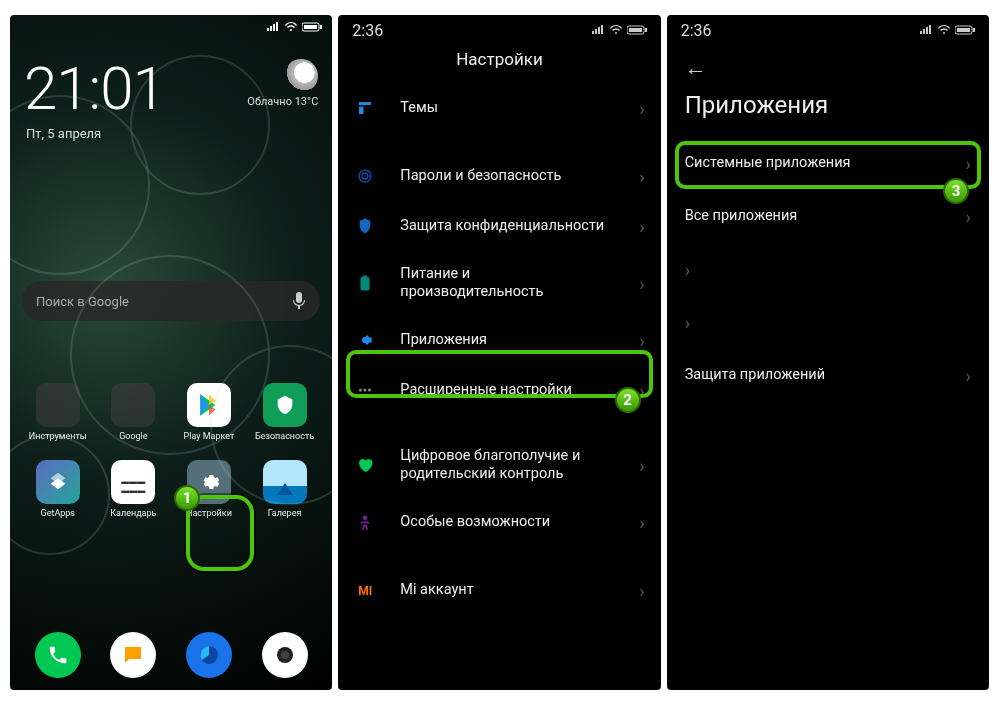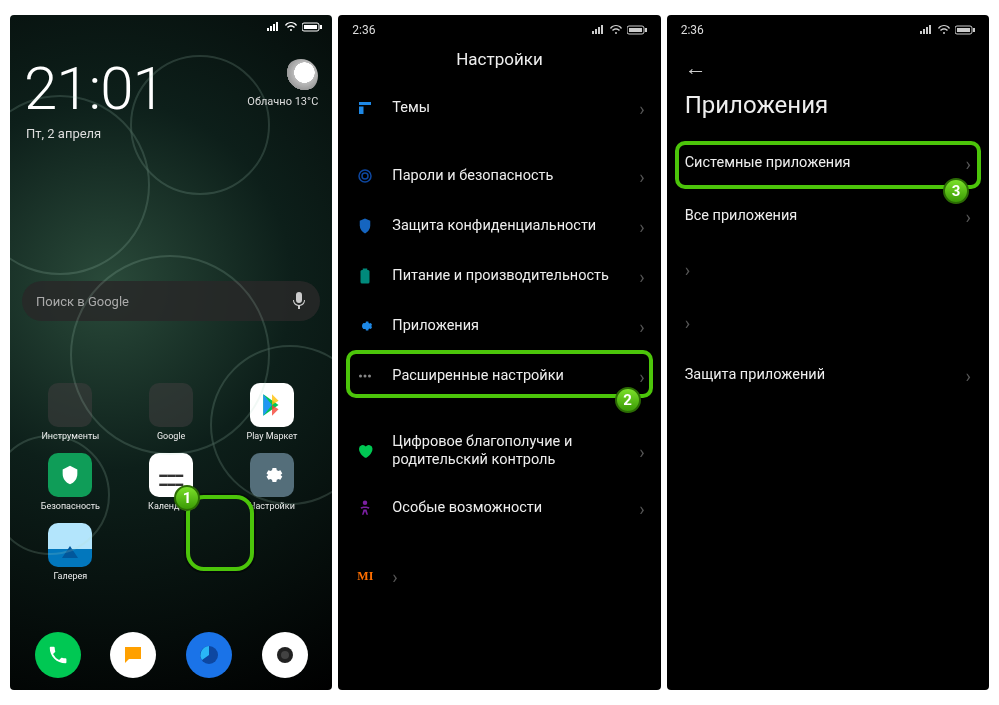--- a/index.html
+++ b/index.html
@@ -12,37 +12,37 @@
   .bubbles { position:absolute; inset:0; opacity:.35; }
   .bub { position:absolute; border:2px solid rgba(180,220,200,.5); border-radius:50%; }
   .statusbar1 { display:flex; justify-content:space-between; align-items:center; padding:4px 10px 0; font-size:12px; height:20px; }
   .sig { display:flex; gap:4px; align-items:center; }
   .clock1 { font-size:60px; font-weight:300; padding:18px 14px 0; letter-spacing:-1px; }
   .date1 { font-size:13px; padding:2px 16px 0; color:#ddd; }
   .weather { position:absolute; top:44px; right:14px; text-align:left; font-size:11px; color:#ddd; }
   .wicon { width:34px; height:34px; background:radial-gradient(circle at 60% 40%, #fff 0%, #fff 35%, #bbb 36%, #999 60%, transparent 61%); border-radius:50%; margin-bottom:2px; margin-left:auto; }
   .search { margin:140px 12px 0; height:40px; background:rgba(40,40,40,.85); border-radius:20px; display:flex; align-items:center; padding:0 14px; font-size:13px; color:#aaa; }
   .mic { margin-left:auto; color:#ccc; font-size:16px; }
-  .appgrid { display:grid; grid-template-columns:repeat(3,1fr); gap:12px 4px; padding:62px 12px 0; }
+  .appgrid { display:grid; grid-template-columns:repeat(4,1fr); gap:19px 4px; padding:62px 12px 0; }
   .app { display:flex; flex-direction:column; align-items:center; gap:4px; }
   .aicon { width:44px; height:44px; border-radius:10px; display:flex; align-items:center; justify-content:center; font-size:20px; }
   .alabel { font-size:9px; color:#eee; text-align:center; }
   .folder { background:rgba(60,60,60,.6); display:grid; grid-template-columns:1fr 1fr 1fr; grid-template-rows:1fr 1fr 1fr; gap:2px; padding:5px; }
   .folder div { border-radius:2px; }
   .dock { position:absolute; bottom:12px; left:0; right:0; display:flex; justify-content:space-around; padding:0 10px; }
   .dicon { width:46px; height:46px; border-radius:23px; display:flex; align-items:center; justify-content:center; font-size:22px; }
   .hl1 { position:absolute; border:4px solid #4cc50a; border-radius:18px; left:176px; top:480px; width:68px; height:76px; box-shadow:0 0 0 2px rgba(0,0,0,.4); }
   .badge { position:absolute; width:26px; height:26px; border-radius:50%; background:linear-gradient(180deg,#7be02a,#3a9a05); color:#fff; font-weight:700; font-size:15px; display:flex; align-items:center; justify-content:center; border:2px solid #2b6b04; }
   .b1 { left:164px; top:470px; }
 
   
-  .statusbar2 { display:flex; justify-content:space-between; align-items:center; padding:6px 14px 0; font-size:12px; height:24px; color:#ddd; }
+  .statusbar2 { display:flex; justify-content:space-between; align-items:center; padding:6px 14px 0; font-size:16px; height:24px; color:#ddd; }
   .hdr2 { text-align:center; font-size:17px; padding:10px 0 14px; color:#eee; }
-  .row { display:flex; align-items:center; padding:14px 16px; gap:16px; position:relative; }
-  .ricon { width:22px; height:22px; flex-shrink:0; display:flex; align-items:center; justify-content:center; font-size:15px;font-family:Liberation Serif, serif; }
+  .row { display:flex; align-items:center; padding:14px 16px; gap:24px; position:relative; }
+  .ricon { width:22px; height:22px; flex-shrink:0; display:flex; align-items:center; justify-content:center; font-size:15px; }
   .rtxt { font-size:14.5px; color:#eee; line-height:1.25; flex:1; }
   .chev { color:#555; font-size:18px; }
   .spacer { height:18px; }
   .hl2 { position:absolute; border:4px solid #4cc50a; border-radius:10px; left:8px; right:8px; height:48px; }
   .p2 .hl2 { top:335px; }
   .b2 { right:20px; top:372px; }
   .back { padding:16px 18px 4px; font-size:22px; color:#ccc; }
   .hdr3 { font-size:24px; padding:6px 18px 18px; color:#eee; }
   .row3 { display:flex; align-items:center; justify-content:space-between; padding:16px 18px; }
   .p3 .hl2 { top:126px; }
@@ -73,21 +73,21 @@
             <path d="M7 9a1 1 0 100-2 1 1 0 000 2zm-3-3c.8-.8 2-1.3 3-1.3s2.2.5 3 1.3l1-1C9.8 3.8 8.5 3.2 7 3.2S4.2 3.8 3 5zm-2-2C3.2 2 5 1 7 1s3.8 1 5 3l1-1C11.5.8 9.3 0 7 0S2.5.8 1 3z" fill="#fff"></path>
           </svg>
         <svg width="20" height="10" viewBox="0 0 20 10">
             <rect x="0" y="1" width="17" height="8" rx="2" fill="none" stroke="#fff"></rect>
             <rect x="2" y="3" width="13" height="4" fill="#fff"></rect>
             <rect x="18" y="3" width="2" height="4" fill="#fff"></rect>
           </svg>
       </span>
     </div>
     <div class="clock1">21:01</div>
-    <div class="date1">Пт, 2 апреля</div>
+    <div class="date1">Пт, 5 апреля</div>
     <div class="weather">
       <div class="wicon"></div>
       <div><span>Облачно</span> <span>13°C</span></div>
     </div>
     <div class="search">
       <span>Поиск в Google</span>
       <span class="mic">
         <svg width="14" height="18" viewBox="0 0 14 18">
             <path d="M7 11a3 3 0 003-3V3a3 3 0 00-6 0v5a3 3 0 003 3zm5-3a5 5 0 01-10 0H1a6 6 0 005 5.9V17h2v-3.1A6 6 0 0013 8z" fill="#ccc"></path>
           </svg>
@@ -137,20 +137,29 @@
       <div class="app">
         <div class="aicon" style="background:#0f9d58">
             <svg width="22" height="22" viewBox="0 0 24 24">
               <path d="M12 2L4 6v5c0 5 3.4 9.7 8 11 4.6-1.3 8-6 8-11V6z" fill="#fff"></path>
             </svg>
           </div>
         <div class="alabel">Безопасность</div>
       </div>
 
       <div class="app">
+        <div class="aicon" style="background:linear-gradient(135deg,#5c6bc0,#26a69a)">
+            <svg width="22" height="22" viewBox="0 0 24 24">
+              <path d="M4 14l8 6 8-6-8-6z" fill="#fff"></path>
+              <path d="M4 8l8 6 8-6-8-6z" fill="#fff" opacity=".6"></path>
+            </svg>
+          </div>
+        <div class="alabel">GetApps</div>
+      </div>
+      <div class="app">
         <div class="aicon" style="background:#fff;color:#333;font-size:8px;padding-top:8px"><div style="background:#ef5350;height:6px;margin:-8px 0 4px;border-radius:6px 6px 0 0"></div>▬▬▬<br>▬▬▬</div>
         <div class="alabel">Календарь</div>
       </div>
       <div class="app">
         <div class="aicon" style="background:#546e7a">
             <svg width="24" height="24" viewBox="0 0 24 24">
               <path d="M12 8a4 4 0 100 8 4 4 0 000-8zm8.5 4l1.8-1.4-1.9-3.3-2.2.7a7 7 0 00-1.4-.8L16.3 5h-3.8l-.5 2.2a7 7 0 00-1.4.8l-2.2-.7-1.9 3.3L8.3 12l-1.8 1.4 1.9 3.3 2.2-.7c.4.3.9.6 1.4.8l.5 2.2h3.8l.5-2.2c.5-.2 1-.5 1.4-.8l2.2.7 1.9-3.3z" fill="#fff"></path>
             </svg>
           </div>
         <div class="alabel">Настройки</div>
@@ -286,20 +295,21 @@
             <circle cx="12" cy="5" r="3" fill="#7b1fa2"></circle>
             <path d="M12 10c-3 0-6 1-6 1l1 2s2-1 5-1 5 1 5 1l1-2s-3-1-6-1zm-2 4l-2 7h2l2-5 2 5h2l-2-7z" fill="#7b1fa2"></path>
           </svg>
         </div>
       <div class="rtxt">Особые возможности</div>
       <div class="chev">›</div>
     </div>
     <div class="spacer"></div>
     <div class="row">
       <div class="ricon" style="color:#ff6f00;font-weight:700;font-size:12px">MI</div>
+      <div class="rtxt">Mi аккаунт</div>
       <div class="chev">›</div>
     </div>
 
     <div class="hl2"></div>
     <div class="badge b2">2</div>
   </div>
 
   <div class="phone p3">
     <div class="statusbar2">
       <span>2:36</span>

